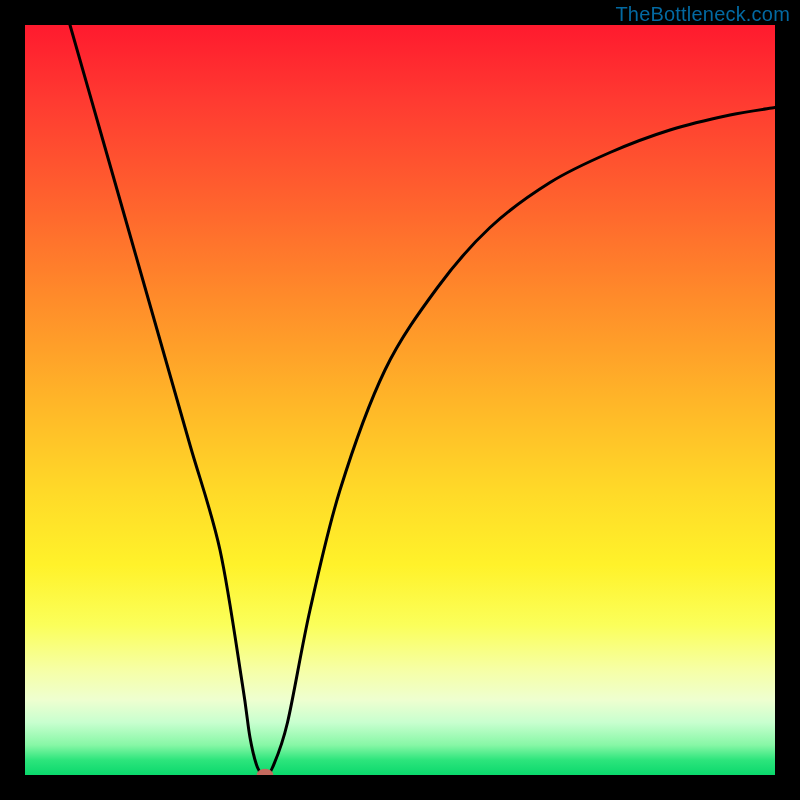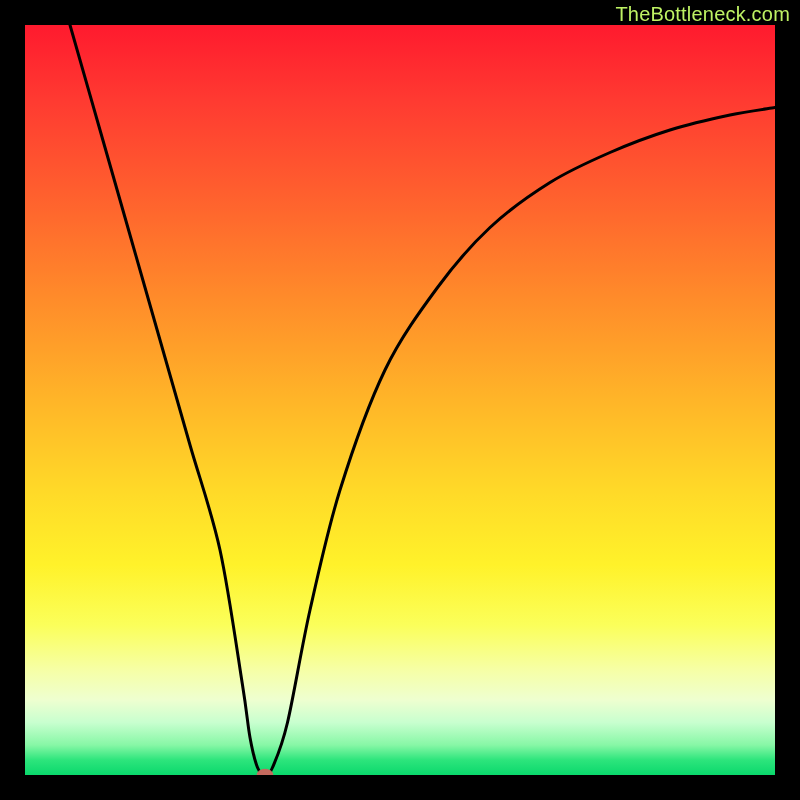--- a/index.html
+++ b/index.html
@@ -39,21 +39,21 @@
       #c8ffcf 93%,
       #87f7a6 96%,
       #2de57c 98%,
       #0ad86c 100%
     );
   }
   .attribution {
     position: absolute;
     top: 3px;
     right: 10px;
-    color: #bef264;
+    color: #0369a1;
     font-size: 20px;
     font-weight: 400;
     letter-spacing: 0.2px;
     z-index: 10;
   }
   svg.curve {
     position: absolute;
     left: 0;
     top: 0;
     width: 750px;

